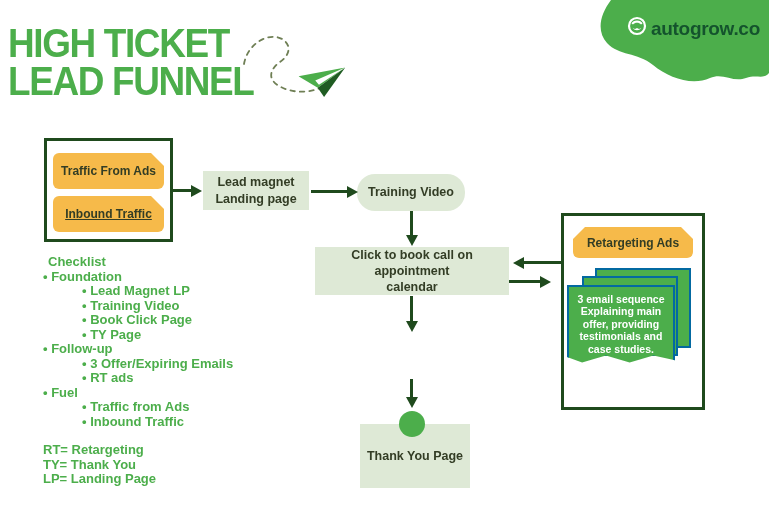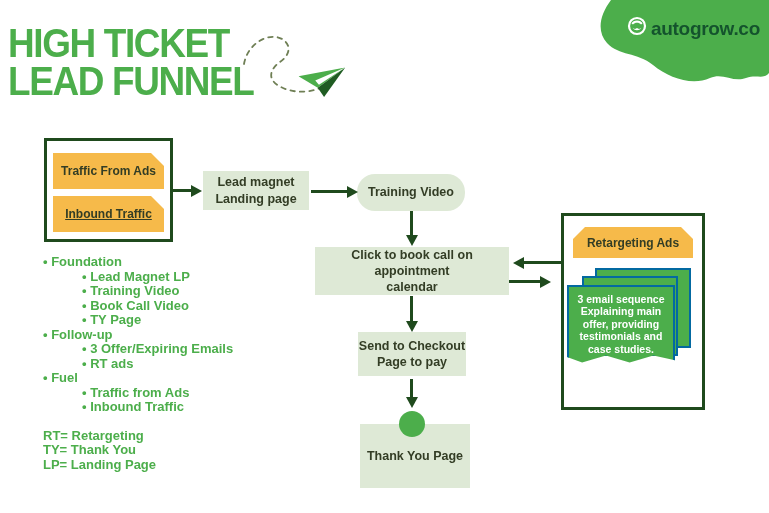--- a/index.html
+++ b/index.html
@@ -28,21 +28,21 @@
   .squiggle{position:absolute;left:240px;top:30px;width:105px;height:75px;}
   .plane{position:absolute;left:298px;top:66px;width:50px;height:36px;transform:rotate(4deg);}
 
   
   .group-box{position:absolute;border:3px solid var(--dark);background:#fff;}
   #src-box{left:44px;top:138px;width:129px;height:104px;}
   #rt-box{left:561px;top:213px;width:144px;height:197px;padding-left:12px;}
 
   
   .ybox{position:absolute;background:var(--yellow);color:var(--btxt);font-weight:bold;font-size:12px;
-        display:flex;align-items:center;justify-content:center;text-align:right;}
+        display:flex;align-items:center;justify-content:center;text-align:right;border-radius:6px;}
   #y-traffic{left:6px;top:12px;width:111px;height:36px;clip-path:polygon(0 0,calc(100% - 13px) 0,100% 13px,100% 100%,0 100%);}
   #y-inbound{left:6px;top:55px;width:111px;height:36px;clip-path:polygon(0 0,calc(100% - 13px) 0,100% 13px,100% 100%,0 100%);text-decoration:underline;}
   #y-retarget{left:9px;top:11px;width:120px;height:31px;
         clip-path:polygon(12px 0,calc(100% - 12px) 0,100% 12px,100% 100%,0 100%,0 12px);}
 
   
   .gbox{position:absolute;background:var(--lgbox);color:var(--btxt);font-weight:bold;font-size:12.5px;
         display:flex;align-items:center;justify-content:center;text-align:center;line-height:1.3;}
   .prewrap{white-space:pre-line;}
   #lead-magnet{left:203px;top:171px;width:106px;height:39px;}
@@ -122,22 +122,20 @@
     <div class="ybox" id="y-inbound">
       <span>Inbound Traffic</span>
     </div>
   </div>
 
   <div class="gbox prewrap" id="lead-magnet">Lead magnet
 Landing page</div>
   <div class="gbox" id="training">Training Video</div>
   <div class="gbox prewrap" id="bookcall">Click to book call on appointment
 calendar</div>
-  <div class="gbox prewrap" id="checkout">Send to Checkout
-Page to pay</div>
   <div class="gbox" id="thankyou">Thank You Page</div>
   <div id="ty-circle"></div>
 
   <div class="group-box" id="rt-box">
     <div class="ybox" id="y-retarget">
       <span>Retargeting Ads</span>
     </div>
     <div class="cards">
       <div class="card card-back"></div>
       <div class="card card-mid"></div>
@@ -149,28 +147,29 @@
   <div class="ar ar-h ar-r" id="a2"></div>
   <div class="ar ar-v ar-d" id="a3"></div>
   <div class="ar ar-v ar-d" id="a4"></div>
   <div class="ar ar-h ar-l" id="a5"></div>
   <div class="ar ar-h ar-r" id="a6"></div>
   <div class="ar ar-v ar-d" id="a7"></div>
 
   <div class="checklist">
     <div>
 
+        <div class="cl-item level-0">Checklist</div>
 
         <div class="cl-item level-1">• Foundation</div>
 
         <div class="cl-item level-2">• Lead Magnet LP</div>
 
         <div class="cl-item level-2">• Training Video</div>
 
-        <div class="cl-item level-2">• Book Call Video</div>
+        <div class="cl-item level-2">• Book Click Page</div>
 
         <div class="cl-item level-2">• TY Page</div>
 
         <div class="cl-item level-1">• Follow-up</div>
 
         <div class="cl-item level-2">• 3 Offer/Expiring Emails</div>
 
         <div class="cl-item level-2">• RT ads</div>
 
         <div class="cl-item level-1">• Fuel</div>

